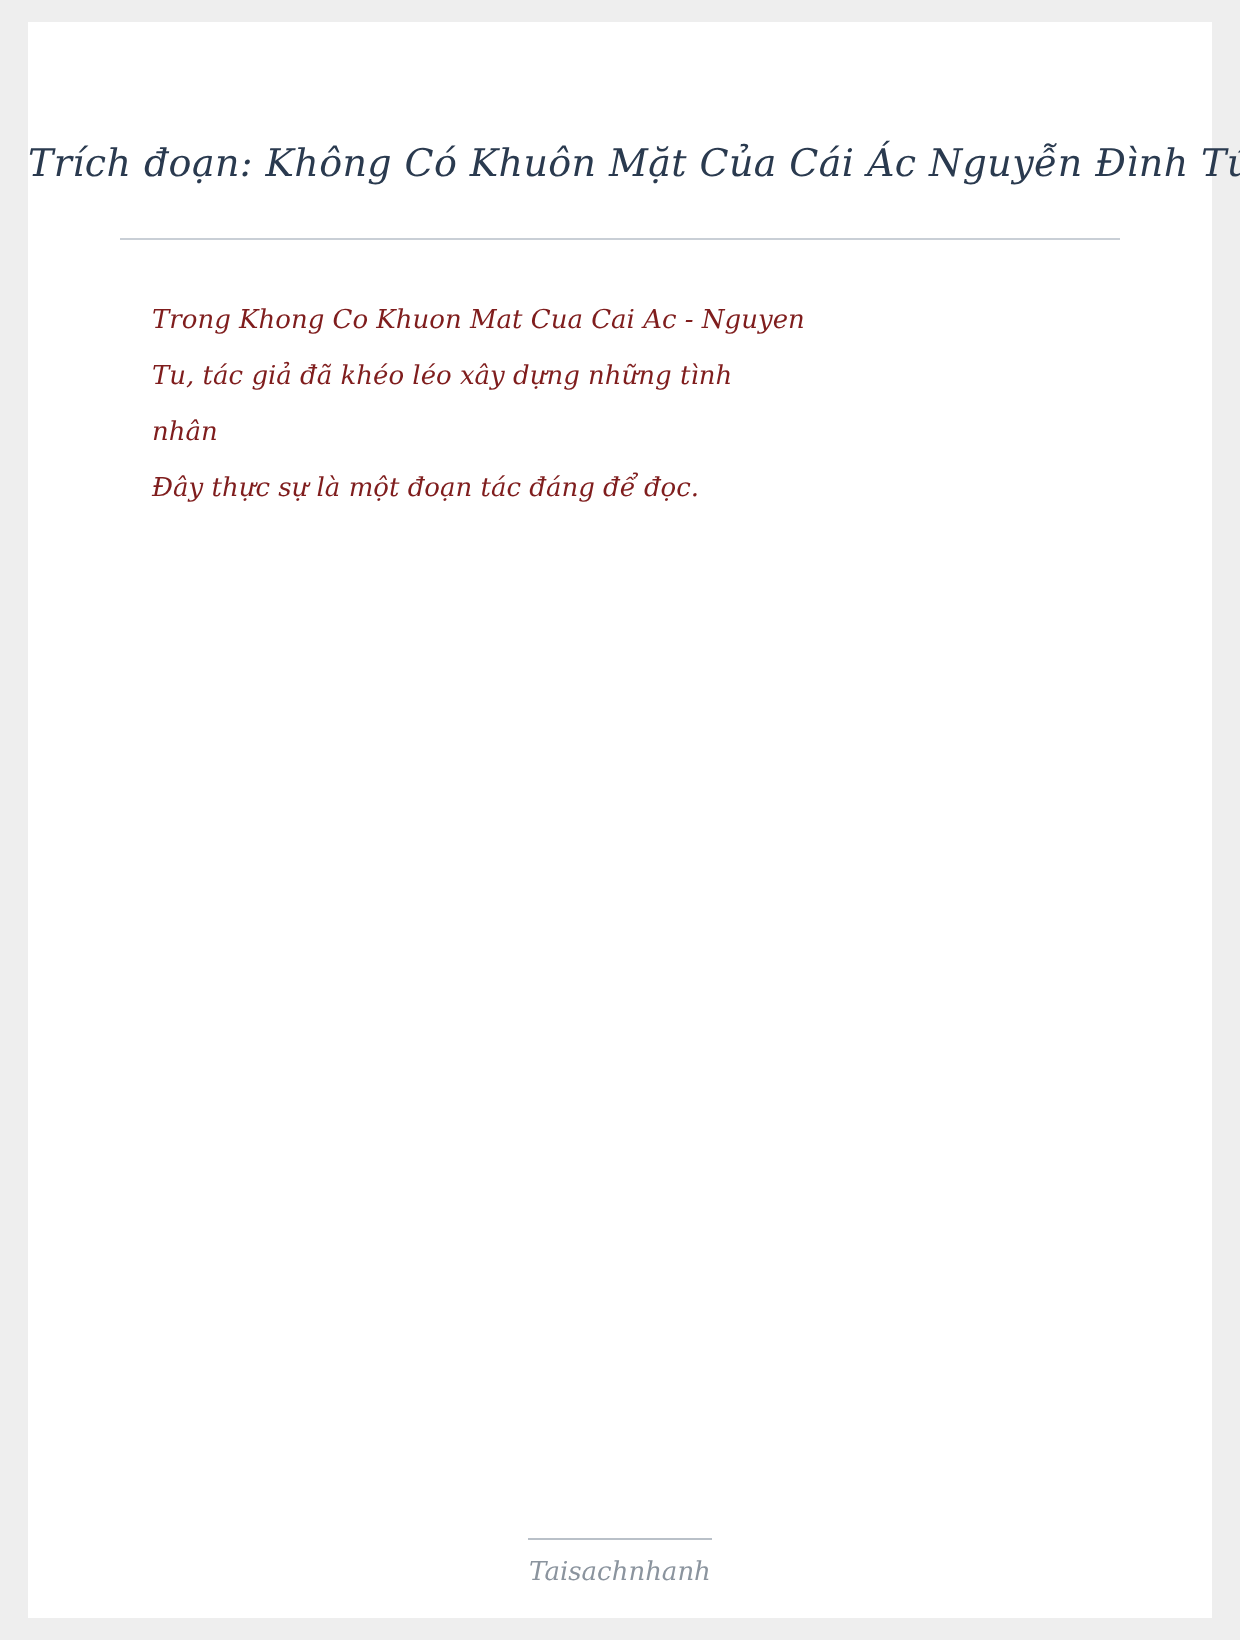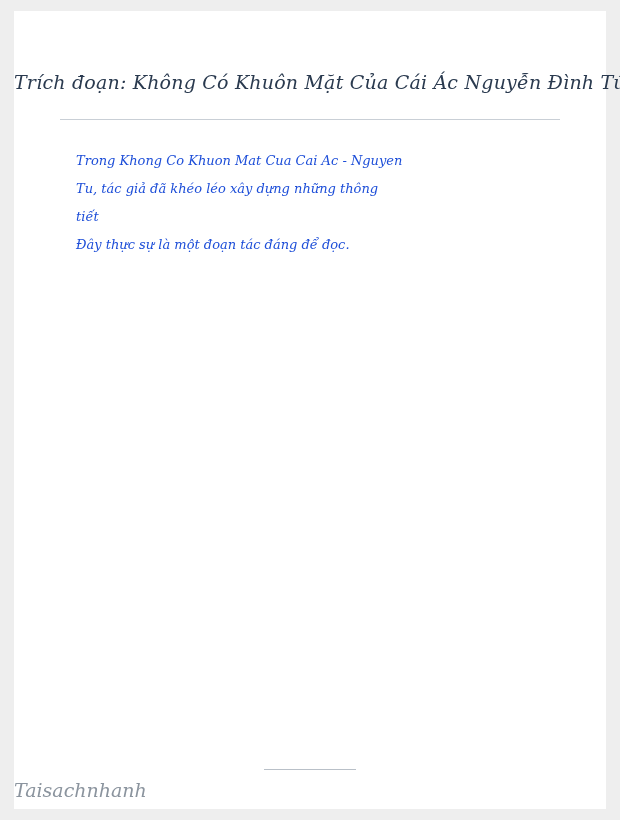--- a/index.html
+++ b/index.html
@@ -46,56 +46,56 @@
   .body-block {
     position: absolute;
     left: 62px;
     top: 136px;
     width: 420px;
   }
   .body-line {
     font-family: "DejaVu Serif", serif;
     font-style: italic;
     font-size: 13px;
-    color: #1d4ed8;
+    color: #7f1d1d;
     line-height: 28px;
     white-space: pre;
   }
   .footer-rule {
     position: absolute;
     left: 250px;
     top: 758px;
     width: 92px;
     height: 1px;
     background: #b9c0c8;
   }
   .footer-text {
     position: absolute;
     left: 0;
     top: 768px;
     width: 100%;
-    text-align: left;
+    text-align: center;
     font-family: "DejaVu Serif", serif;
     font-style: italic;
-    font-size: 19px;
+    font-size: 13px;
     color: #8b949e;
   }
 </style>
 </head>
 <body>
 
 <div class="page">
 
   <div class="doc-title">Trích đoạn: Không Có Khuôn Mặt Của Cái Ác Nguyễn Đình Tú</div>
 
   <div class="title-rule"></div>
 
   <div class="body-block">
     <div class="body-line">Trong Khong Co Khuon Mat Cua Cai Ac - Nguyen</div>
-    <div class="body-line">Tu, tác giả đã khéo léo xây dựng những thông</div>
-    <div class="body-line">tiết</div>
+    <div class="body-line">Tu, tác giả đã khéo léo xây dựng những tình</div>
+    <div class="body-line">nhân</div>
     <div class="body-line">Đây thực sự là một đoạn tác đáng để đọc.</div>
   </div>
 
   <div class="footer-rule"></div>
   <div class="footer-text">Taisachnhanh</div>
 
 </div>
 
 </body></html>

